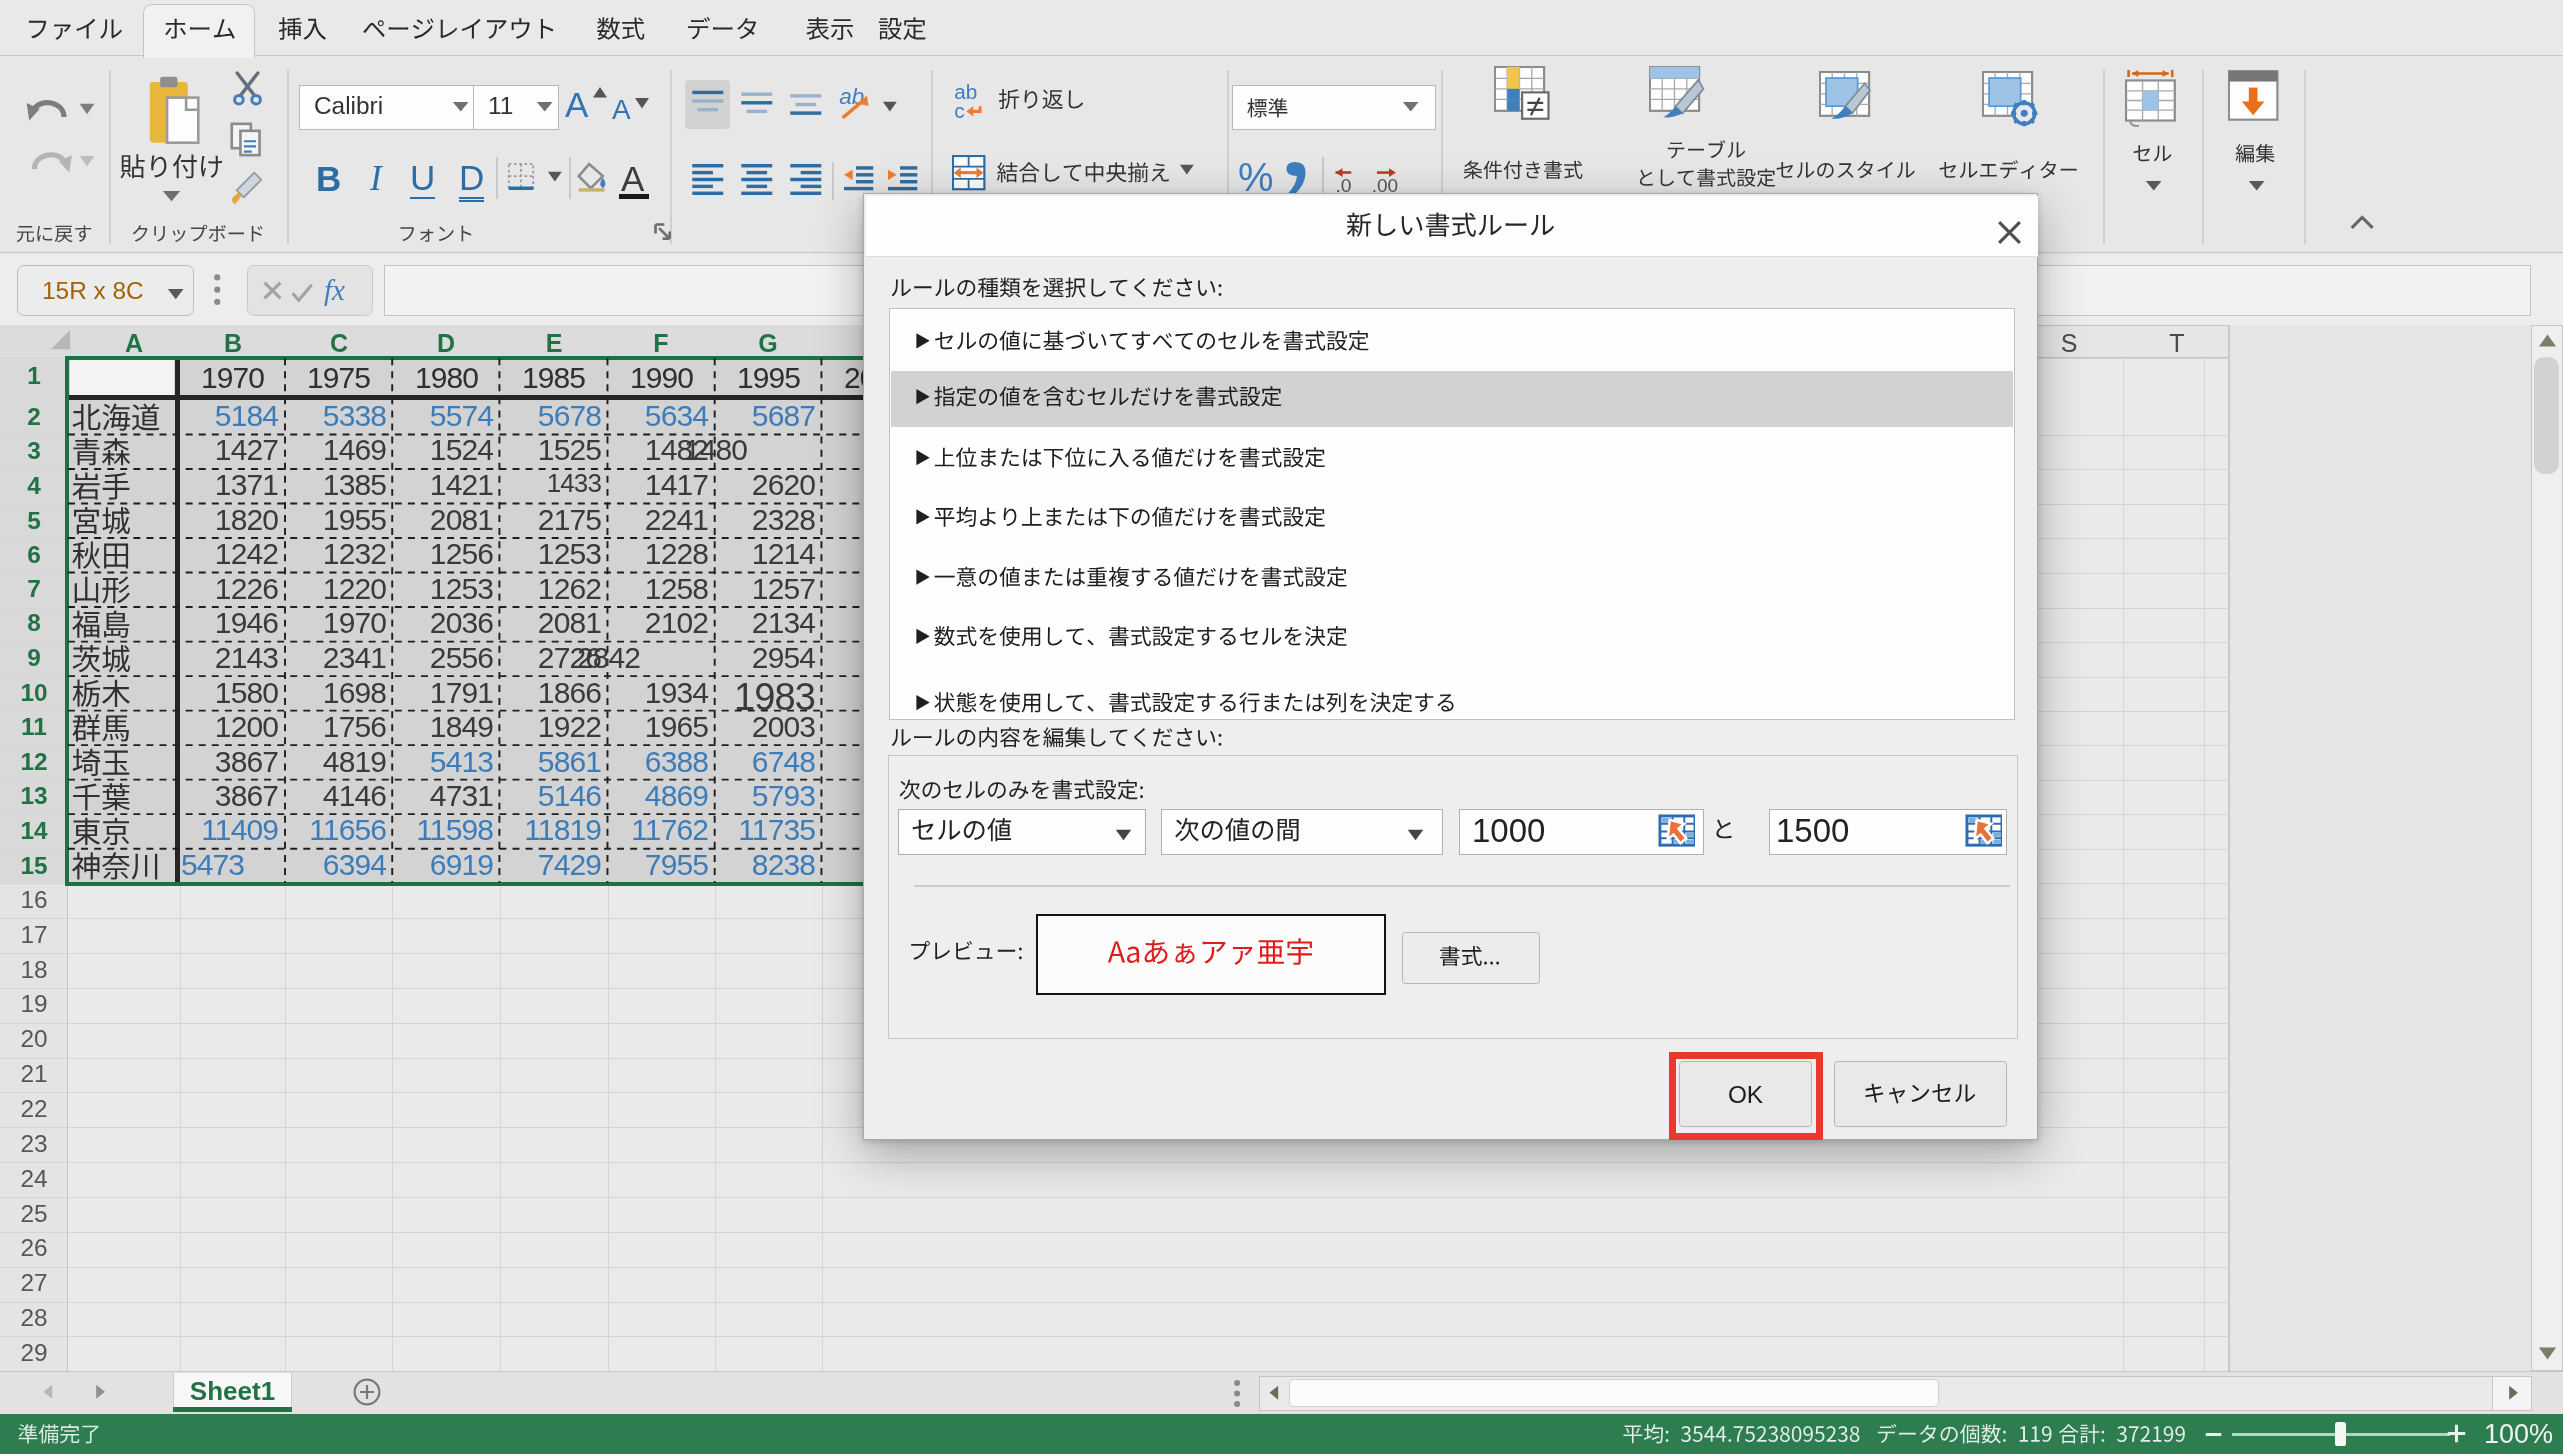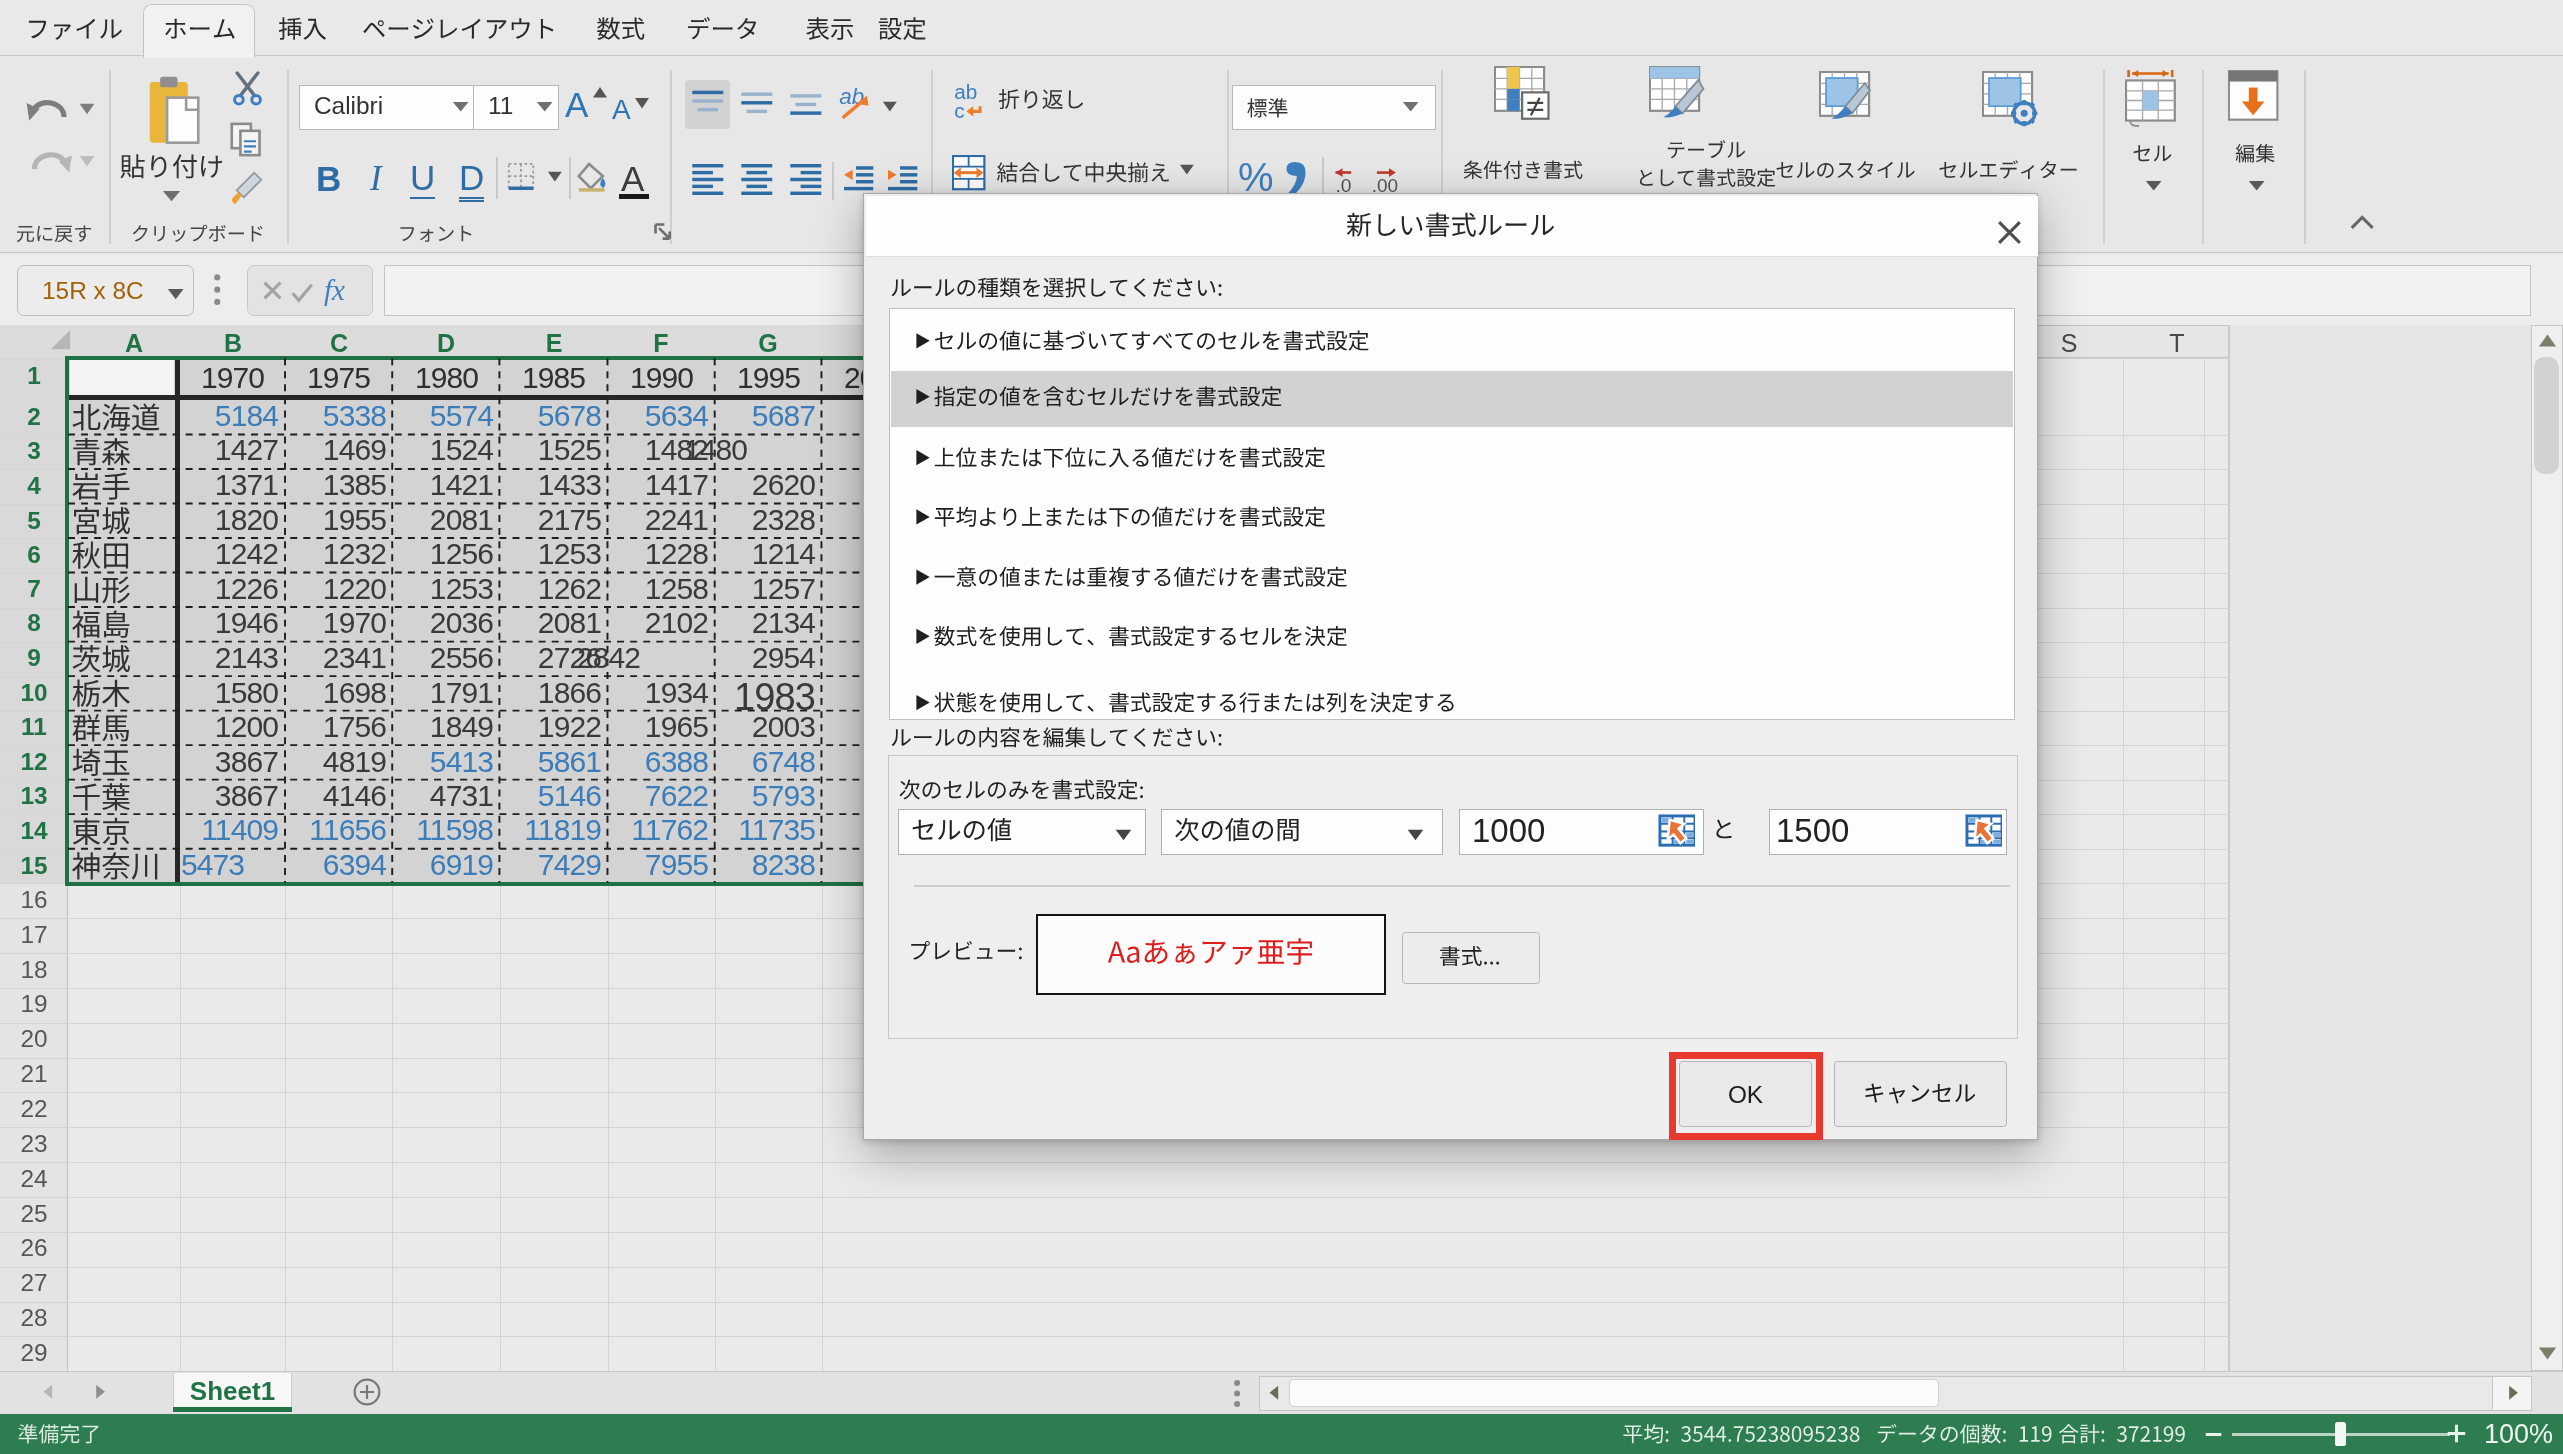--- a/index.html
+++ b/index.html
@@ -358,21 +358,21 @@
     <div class="a" style="left:684px;top:399px;width:131px;text-align:right;font-size:30px;letter-spacing:-0.9px;color:#3c7cb8">5687</div>
     <div class="a" style="left:147px;top:433px;width:131px;text-align:right;font-size:30px;letter-spacing:-0.9px;color:#3a3a3a">1427</div>
     <div class="a" style="left:255px;top:433px;width:131px;text-align:right;font-size:30px;letter-spacing:-0.9px;color:#3a3a3a">1469</div>
     <div class="a" style="left:362px;top:433px;width:131px;text-align:right;font-size:30px;letter-spacing:-0.9px;color:#3a3a3a">1524</div>
     <div class="a" style="left:470px;top:433px;width:131px;text-align:right;font-size:30px;letter-spacing:-0.9px;color:#3a3a3a">1525</div>
     <div class="a" style="left:577px;top:433px;width:131px;text-align:right;font-size:30px;letter-spacing:-0.9px;color:#3a3a3a">1482</div>
     <div class="a" style="left:684px;top:433px;width:131px;font-size:30px;letter-spacing:-0.9px;color:#3a3a3a">1480</div>
     <div class="a" style="left:147px;top:468px;width:131px;text-align:right;font-size:30px;letter-spacing:-0.9px;color:#3a3a3a">1371</div>
     <div class="a" style="left:255px;top:468px;width:131px;text-align:right;font-size:30px;letter-spacing:-0.9px;color:#3a3a3a">1385</div>
     <div class="a" style="left:362px;top:468px;width:131px;text-align:right;font-size:30px;letter-spacing:-0.9px;color:#3a3a3a">1421</div>
-    <div class="a" style="left:470px;top:468px;width:131px;text-align:right;font-size:30px;letter-spacing:-0.9px;color:#3a3a3a">1433</div>
+    <div class="a" style="left:470px;top:468px;width:131px;text-align:right;font-size:26px;letter-spacing:-0.9px;color:#3a3a3a">1433</div>
     <div class="a" style="left:577px;top:468px;width:131px;text-align:right;font-size:30px;letter-spacing:-0.9px;color:#3a3a3a">1417</div>
     <div class="a" style="left:684px;top:468px;width:131px;text-align:right;font-size:30px;letter-spacing:-0.9px;color:#3a3a3a">2620</div>
     <div class="a" style="left:147px;top:503px;width:131px;text-align:right;font-size:30px;letter-spacing:-0.9px;color:#3a3a3a">1820</div>
     <div class="a" style="left:255px;top:503px;width:131px;text-align:right;font-size:30px;letter-spacing:-0.9px;color:#3a3a3a">1955</div>
     <div class="a" style="left:362px;top:503px;width:131px;text-align:right;font-size:30px;letter-spacing:-0.9px;color:#3a3a3a">2081</div>
     <div class="a" style="left:470px;top:503px;width:131px;text-align:right;font-size:30px;letter-spacing:-0.9px;color:#3a3a3a">2175</div>
     <div class="a" style="left:577px;top:503px;width:131px;text-align:right;font-size:30px;letter-spacing:-0.9px;color:#3a3a3a">2241</div>
     <div class="a" style="left:684px;top:503px;width:131px;text-align:right;font-size:30px;letter-spacing:-0.9px;color:#3a3a3a">2328</div>
     <div class="a" style="left:147px;top:537px;width:131px;text-align:right;font-size:30px;letter-spacing:-0.9px;color:#3a3a3a">1242</div>
     <div class="a" style="left:255px;top:537px;width:131px;text-align:right;font-size:30px;letter-spacing:-0.9px;color:#3a3a3a">1232</div>
@@ -413,21 +413,21 @@
     <div class="a" style="left:147px;top:745px;width:131px;text-align:right;font-size:30px;letter-spacing:-0.9px;color:#3a3a3a">3867</div>
     <div class="a" style="left:255px;top:745px;width:131px;text-align:right;font-size:30px;letter-spacing:-0.9px;color:#3a3a3a">4819</div>
     <div class="a" style="left:362px;top:745px;width:131px;text-align:right;font-size:30px;letter-spacing:-0.9px;color:#3c7cb8">5413</div>
     <div class="a" style="left:470px;top:745px;width:131px;text-align:right;font-size:30px;letter-spacing:-0.9px;color:#3c7cb8">5861</div>
     <div class="a" style="left:577px;top:745px;width:131px;text-align:right;font-size:30px;letter-spacing:-0.9px;color:#3c7cb8">6388</div>
     <div class="a" style="left:684px;top:745px;width:131px;text-align:right;font-size:30px;letter-spacing:-0.9px;color:#3c7cb8">6748</div>
     <div class="a" style="left:147px;top:779px;width:131px;text-align:right;font-size:30px;letter-spacing:-0.9px;color:#3a3a3a">3867</div>
     <div class="a" style="left:255px;top:779px;width:131px;text-align:right;font-size:30px;letter-spacing:-0.9px;color:#3a3a3a">4146</div>
     <div class="a" style="left:362px;top:779px;width:131px;text-align:right;font-size:30px;letter-spacing:-0.9px;color:#3a3a3a">4731</div>
     <div class="a" style="left:470px;top:779px;width:131px;text-align:right;font-size:30px;letter-spacing:-0.9px;color:#3c7cb8">5146</div>
-    <div class="a" style="left:577px;top:779px;width:131px;text-align:right;font-size:30px;letter-spacing:-0.9px;color:#3c7cb8">7622</div>
+    <div class="a" style="left:577px;top:779px;width:131px;text-align:right;font-size:30px;letter-spacing:-0.9px;color:#3c7cb8">4869</div>
     <div class="a" style="left:684px;top:779px;width:131px;text-align:right;font-size:30px;letter-spacing:-0.9px;color:#3c7cb8">5793</div>
     <div class="a" style="left:147px;top:813px;width:131px;text-align:right;font-size:30px;letter-spacing:-0.9px;color:#3c7cb8">11409</div>
     <div class="a" style="left:255px;top:813px;width:131px;text-align:right;font-size:30px;letter-spacing:-0.9px;color:#3c7cb8">11656</div>
     <div class="a" style="left:362px;top:813px;width:131px;text-align:right;font-size:30px;letter-spacing:-0.9px;color:#3c7cb8">11598</div>
     <div class="a" style="left:470px;top:813px;width:131px;text-align:right;font-size:30px;letter-spacing:-0.9px;color:#3c7cb8">11819</div>
     <div class="a" style="left:577px;top:813px;width:131px;text-align:right;font-size:30px;letter-spacing:-0.9px;color:#3c7cb8">11762</div>
     <div class="a" style="left:684px;top:813px;width:131px;text-align:right;font-size:30px;letter-spacing:-0.9px;color:#3c7cb8">11735</div>
     <div class="a" style="left:147px;top:848px;width:131px;text-align:center;font-size:30px;letter-spacing:-0.9px;color:#3c7cb8">5473</div>
     <div class="a" style="left:255px;top:848px;width:131px;text-align:right;font-size:30px;letter-spacing:-0.9px;color:#3c7cb8">6394</div>
     <div class="a" style="left:362px;top:848px;width:131px;text-align:right;font-size:30px;letter-spacing:-0.9px;color:#3c7cb8">6919</div>

